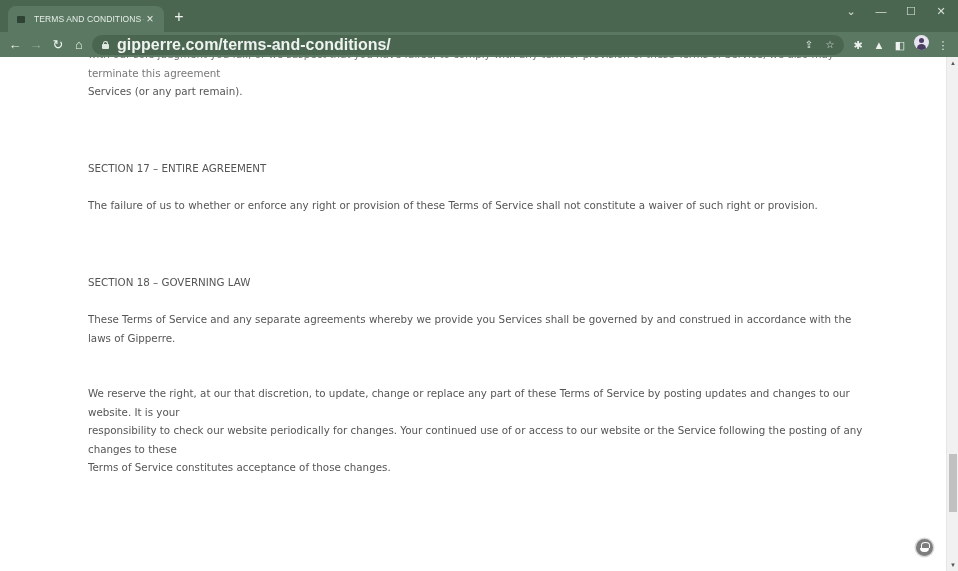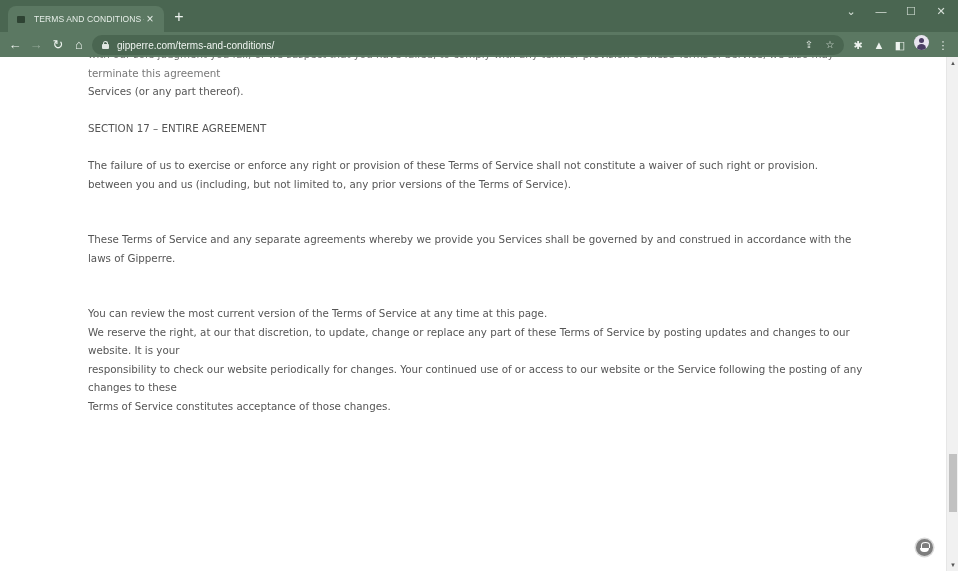--- a/index.html
+++ b/index.html
@@ -24,33 +24,33 @@
     .toolbar { position: absolute; left: 0; top: 32px; width: 958px; height: 25px; background: #5b7862; }
     .nav-btn { position: absolute; top: 3px; width: 20px; height: 20px; color: #eef3ef; font-size: 13px; line-height: 20px; text-align: center; cursor: pointer; }
     .nav-btn.disabled { color: #93a898; }
     .omnibox {
       position: absolute; left: 92px; top: 3px; width: 752px; height: 20px;
       background: #4a6651; border-radius: 10px; display: flex; align-items: center; padding-left: 10px;
     }
     .lock { width: 7px; height: 8px; position: relative; margin-right: 8px; }
     .lock::before { content: ""; position: absolute; left: 0; bottom: 0; width: 7px; height: 5px; background: #dfe7e1; border-radius: 1px; }
     .lock::after { content: ""; position: absolute; left: 1px; top: 0; width: 3px; height: 3px; border: 1px solid #dfe7e1; border-bottom: none; border-radius: 3px 3px 0 0; }
-    .url { color: #eef3ef; font-size: 10px; }
+    .url { color: #eef3ef; font-size: 16px; font-weight: bold; }
     .omni-icon { position: absolute; top: 3px; width: 14px; height: 14px; color: #dfe7e1; font-size: 10px; line-height: 14px; text-align: center; cursor: pointer; }
     .tb-icon { position: absolute; top: 5px; width: 16px; height: 16px; color: #eef3ef; font-size: 11px; line-height: 16px; text-align: center; cursor: pointer; }
     .avatar { position: absolute; left: 914px; top: 35px; width: 15px; height: 15px; border-radius: 50%; background: #e8e4ef; overflow: hidden; cursor: pointer; }
     .avatar::before { content: ""; position: absolute; left: 5px; top: 3px; width: 5px; height: 5px; border-radius: 50%; background: #4a3d63; }
     .avatar::after { content: ""; position: absolute; left: 3px; top: 9px; width: 9px; height: 6px; border-radius: 5px 5px 0 0; background: #4a3d63; }
 
     .content { position: absolute; left: 0; top: 57px; width: 946px; height: 514px; overflow: hidden; background: #fff; }
     .doc { position: absolute; left: 88px; top: -12px; width: 780px; color: #555555; font-family: "DejaVu Sans", sans-serif; font-size: 10.3px; line-height: 18.5px; }
     .doc p { margin: 0; }
     .doc .gap { height: 18.5px; }
     .doc .faded { color: #777; }
-    .doc .heading { color: #555; }
+    .doc .heading { color: #555; margin-top: 40px; }
 
     .scrollbar { position: absolute; left: 946px; top: 57px; width: 12px; height: 514px; background: #f1f1f1; border-left: 1px solid #e6e6e6; }
     .scroll-up, .scroll-down { position: absolute; left: 0; width: 12px; height: 12px; font-size: 6px; color: #555; text-align: center; line-height: 12px; cursor: pointer; }
     .scroll-up { top: 0; }
     .scroll-down { bottom: 0; }
     .scroll-thumb { position: absolute; left: 2px; top: 397px; width: 8px; height: 58px; background: #c1c1c1; cursor: pointer; }
 
     .float-btn { position: absolute; left: 916px; top: 539px; width: 17px; height: 17px; border-radius: 50%; background: #7d7d7d; box-shadow: 0 0 0 1.5px #d9d9d9; cursor: pointer; }
     .float-btn::before { content: ""; position: absolute; left: 5px; top: 3px; width: 7px; height: 5px; border: 1.5px solid #fff; border-radius: 50% 50% 0 0; border-bottom: none; }
     .float-btn::after { content: ""; position: absolute; left: 4px; top: 9px; width: 9px; height: 4px; background: #fff; border-radius: 0 0 5px 5px; }
@@ -90,35 +90,34 @@
     <div class="tb-icon" style="left:871px;">▲</div>
     <div class="tb-icon" style="left:892px;">◧</div>
     <div class="tb-icon" style="left:935px;">⋮</div>
   </div>
 </div>
 <div class="avatar"></div>
 
 <div class="content">
   <div class="doc">
     <p class="faded">with our sole judgment you fail, or we suspect that you have failed, to comply with any term or provision of these Terms of Service, we also may terminate this agreement</p>
-    <p>Services (or any part thereof).</p>
+    <p>Services (or any part remain).</p>
     <div class="gap"></div>
 
     <p class="heading">SECTION 17 – ENTIRE AGREEMENT</p>
     <div class="gap"></div>
-    <p>The failure of us to exercise or enforce any right or provision of these Terms of Service shall not constitute a waiver of such right or provision.</p>
-    <p>between you and us (including, but not limited to, any prior versions of the Terms of Service).</p>
+    <p>The failure of us to whether or enforce any right or provision of these Terms of Service shall not constitute a waiver of such right or provision.</p>
     <div class="gap"></div>
 
+    <p class="heading">SECTION 18 – GOVERNING LAW</p>
     <div class="gap"></div>
     <p>These Terms of Service and any separate agreements whereby we provide you Services shall be governed by and construed in accordance with the laws of  Gipperre.</p>
     <div class="gap"></div>
 
     <div class="gap"></div>
-    <p>You can review the most current version of the Terms of Service at any time at this page.</p>
     <p>We reserve the right, at our that discretion, to update, change or replace any part of these Terms of Service by posting updates and changes to our website. It is your</p>
     <p>responsibility to check our website periodically for changes. Your continued use of or access to our website or the Service following the posting of any changes to these</p>
     <p>Terms of Service constitutes acceptance of those changes.</p>
 
   </div>
 </div>
 
 <div class="scrollbar">
   <div class="scroll-up">▲</div>
   <div class="scroll-thumb"></div>

